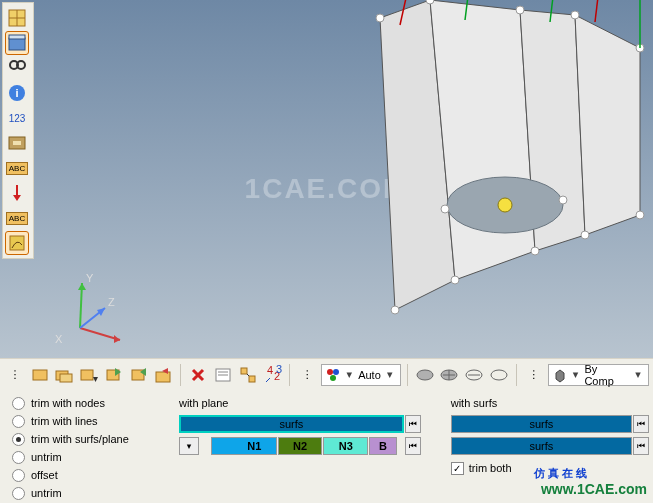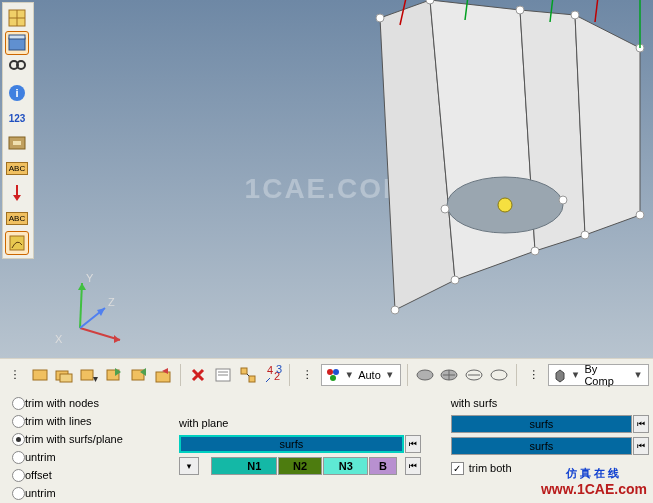--- a/index.html
+++ b/index.html
@@ -16,39 +16,39 @@
 .geometry { position: absolute; left: 340px; top: 0; width: 320px; height: 310px; }
 
 .hbar { position: absolute; left: 0; top: 358px; width: 653px; height: 32px; background: #f0efe8; border-top: 1px solid #d8d4c8; display: flex; align-items: center; padding: 2px 4px; gap: 3px; }
 .hbar .sep { width: 1px; height: 22px; background: #c8c4b8; margin: 0 3px; }
 .hbar .ic { width: 22px; height: 22px; display: flex; align-items: center; justify-content: center; cursor: pointer; }
 .hbar .combo { display: flex; align-items: center; height: 22px; border: 1px solid #aaa; background: #fff; padding: 0 4px; gap: 3px; }
 .hbar .combo .dd { width: 12px; text-align: center; color: #444; }
 
 .panel { position: absolute; left: 4px; top: 392px; width: 645px; height: 108px; background: #f0efe8; display: flex; gap: 10px; }
 .radios { width: 170px; padding: 2px 8px; }
-.radio-item { height: 18px; display: flex; align-items: center; cursor: pointer; }
+.radio-item { height: 18px; display: flex; align-items: center; gap: 6px; cursor: pointer; }
 .radio-box { width: 13px; height: 13px; border: 1px solid #888; border-radius: 50%; background: #fff; display: flex; align-items: center; justify-content: center; }
 .radio-box.on::after { content: ""; width: 5px; height: 5px; background: #333; border-radius: 50%; }
 
-.withplane { width: 250px; padding: 2px 0; margin-top: 20px; }
+.withplane { width: 250px; padding: 2px 0; }
 .withsurfs { width: 205px; padding: 2px 0; margin-left: 20px; }
 .section-label { height: 18px; display: flex; align-items: center; }
 .yellow-btn { height: 18px; background: #0369a1; border: 1px solid #999; display: flex; align-items: center; justify-content: center; cursor: pointer; }
 .cyanborder { border: 2px solid #00d0c0; }
 .row { display: flex; height: 20px; margin-top: 2px; align-items: center; gap: 1px; }
 .nbtn { height: 18px; flex: 1; border: 1px solid #999; display: flex; align-items: center; justify-content: center; cursor: pointer; font-weight: bold; }
-.n1 { background: #14b8a6; padding-left: 21px; } .n2 { background: #4d7c0f; } .n3 { background: #5eead4; } .nb { background: #b890d0; }
+.n1 { background: #0ea5e9; padding-left: 21px; } .n2 { background: #4d7c0f; } .n3 { background: #5eead4; } .nb { background: #b890d0; }
 .arrowbtn { width: 16px; height: 18px; border: 1px solid #999; background: #eee; display: flex; align-items: center; justify-content: center; cursor: pointer; font-size: 9px; }
 .checkbox { width: 13px; height: 13px; border: 1px solid #888; background: #fff; display: inline-flex; align-items: center; justify-content: center; margin-right: 4px; }
 .checkbox.on::after { content: "✓"; font-size: 10px; }
 
-.footer-logo { position: absolute; right: 6px; bottom: 6px; text-align: center; font-size: 17px; font-family: "SimSun", serif; }
+.footer-logo { position: absolute; right: 6px; bottom: 6px; text-align: left; font-size: 17px; font-family: "SimSun", serif; }
 .footer-logo .cn { color: #1040d0; font-weight: bold; letter-spacing: 3px; }
-.footer-logo .url { color: #b91c1c; font-size: 14px; font-weight: bold; }
+.footer-logo .url { color: #15803d; font-size: 14px; font-weight: bold; margin-left: 7px; }
 
 svg { overflow: visible; }
 </style>
 </head>
 <body>
 
 <div class="main-area">
   <span class="watermark">1CAE.COM</span>
 
   <svg class="geometry" viewBox="0 0 320 310">
@@ -110,21 +110,21 @@
           <circle cx="14" cy="7" r="4" fill="none" stroke="#333" stroke-width="2"></circle>
         </svg>
       </div>
     <div class="tbtn">
         <svg width="20" height="20">
           <circle cx="10" cy="10" r="8" fill="#4080e0"></circle>
           <text x="10" y="14" text-anchor="middle" fill="#fff" font-size="12" font-weight="bold">i</text>
         </svg>
       </div>
     <div class="tbtn">
-        <span style="color:#2050c0;font-size:10px;font-weight:bold">123</span>
+        <span style="color:#2050c0;font-size:10px;font-weight:normal">123</span>
       </div>
     <div class="tbtn">
         <svg width="20" height="20">
           <rect x="2" y="4" width="16" height="12" fill="#c0a060" stroke="#806020"></rect>
           <rect x="6" y="8" width="8" height="4" fill="#f0e0b0"></rect>
         </svg>
       </div>
     <div class="tbtn">
         <span style="background:#f0c060;padding:1px 2px;font-size:8px;border:1px solid #a07020">ABC</span>
       </div>

